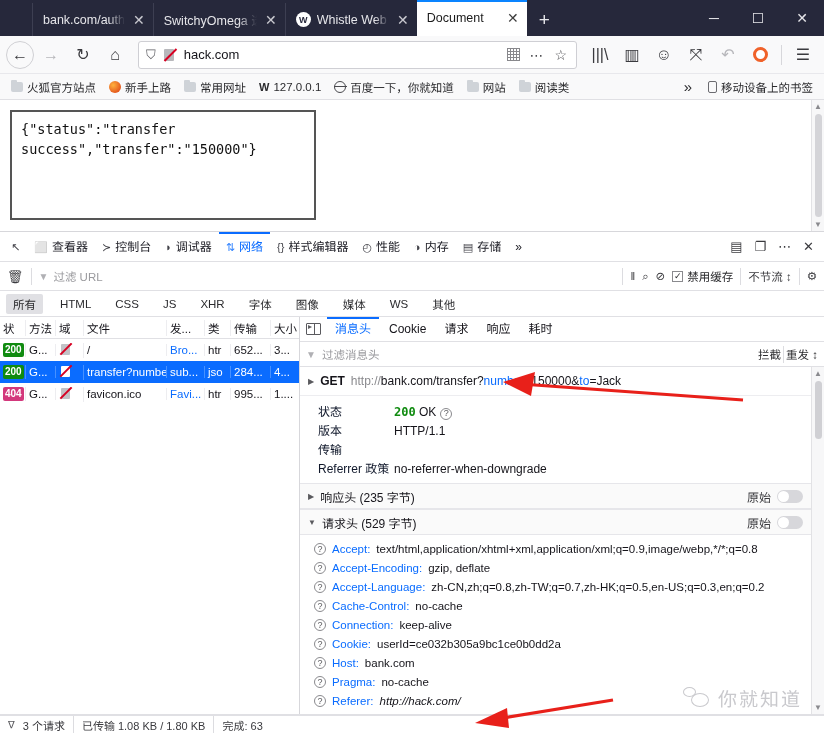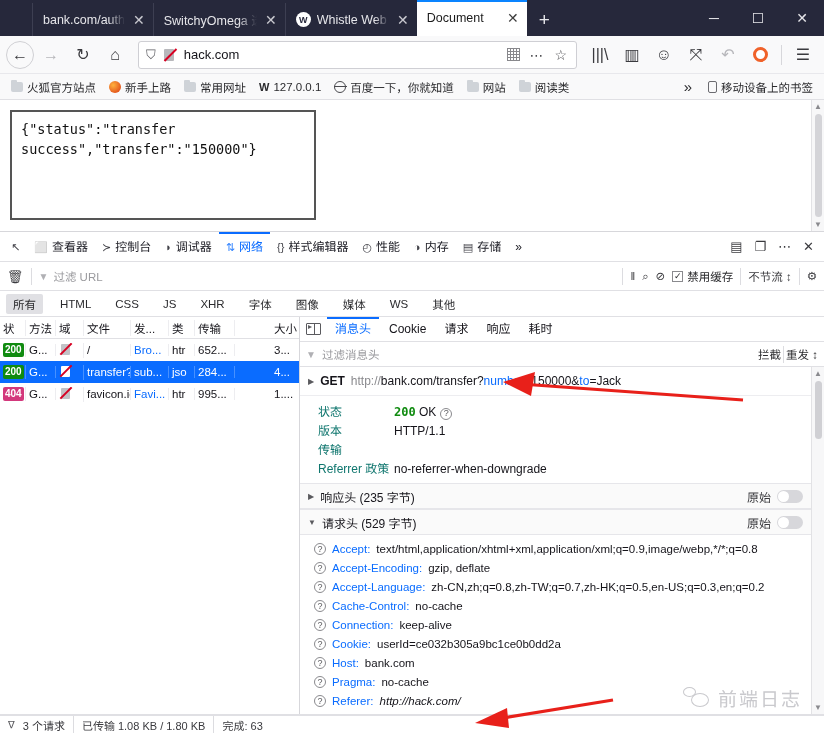--- a/index.html
+++ b/index.html
@@ -166,21 +166,21 @@
   .req-head div, .req-row div {
     padding: 0 3px; overflow: hidden; white-space: nowrap; border-right: 1px solid #ededf0;
   }
   .c-status { width: 26px; flex: 0 0 26px; }
   .c-method { width: 30px; flex: 0 0 30px; }
   .c-domain { width: 28px; flex: 0 0 28px; }
   .c-file   { flex: 1 1 auto; min-width: 0; }
   .c-init   { width: 38px; flex: 0 0 38px; }
   .c-type   { width: 26px; flex: 0 0 26px; }
   .c-trans  { width: 40px; flex: 0 0 40px; }
-  .c-size   { width: 28px; flex: 0 0 28px; border-right: none !important; margin-left: 36px; }
+  .c-size   { width: 28px; flex: 0 0 28px; border-right: none !important; }
   .req-row {
     display: flex; height: 22px; align-items: center; font-size: 11.5px; color: #15141a; flex: 0 0 22px;
   }
   .req-row.selected { background: #0a6cff; color: #fff; }
   .req-row.selected div { border-right-color: rgba(255,255,255,.25); }
   .req-row.selected .init { color: #fff; }
   .badge {
     display: inline-block; min-width: 19px; text-align: center; font-size: 10px;
     color: #fff; border-radius: 2px; padding: 1px 2px; line-height: 1.15; font-weight: 600;
   }
@@ -220,21 +220,21 @@
     display: flex; align-items: center; gap: 6px; padding: 7px 8px; font-size: 12px;
     border-bottom: 1px solid #ededf0; color: #15141a;
   }
   .tri { color: #5a5a5e; font-size: 8px; }
   .url-row .method { font-weight: bold; color: #15141a; }
   .url-row .scheme { color: #8a8a8e; margin-top: 18px; }
   .url-row .param { color: #0a6cff; }
 
   .kv-table { padding: 7px 0 4px 0; }
   .kv-row { display: flex; font-size: 12px; line-height: 19px; }
-  .kv-k { width: 94px; flex: 0 0 94px; padding-left: 18px; color: #0f766e; }
+  .kv-k { width: 94px; flex: 0 0 94px; padding-left: 18px; color: #0f172a; }
   .kv-v { color: #15141a; }
   .kv-v .code { color: #108b10; font-weight: 600; font-family: "DejaVu Sans Mono", monospace; }
   .qmark {
     display: inline-flex; align-items: center; justify-content: center;
     width: 12px; height: 12px; border-radius: 50%; border: 1px solid #8a8a8e;
     font-size: 9px; color: #5a5a5e; line-height: 1; margin-left: 4px; flex: 0 0 12px;
   }
 
   .sec-header {
     display: flex; align-items: center; gap: 6px; height: 26px; padding: 0 8px;
@@ -666,16 +666,16 @@
   <svg class="arrow" style="left:455px; top:694px;" width="170" height="34" viewBox="0 0 170 34">
     <line x1="158" y1="6" x2="36" y2="26" stroke="#e8201a" stroke-width="3.2"></line>
     <polygon points="20,29 52,14 54,34" fill="#e8201a"></polygon>
   </svg>
 
   <div class="watermark">
     <span class="wm-logo">
       <span class="b1"></span>
         <span class="b2"></span>
     </span>
-    <span>前端日志</span>
+    <span>你就知道</span>
   </div>
 
 </div>
 
 </body></html>

